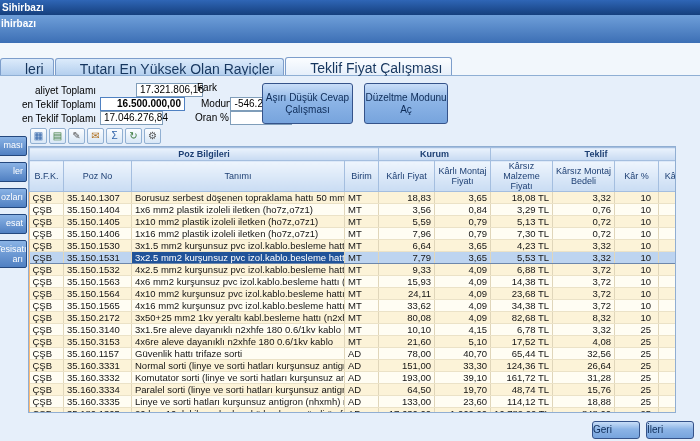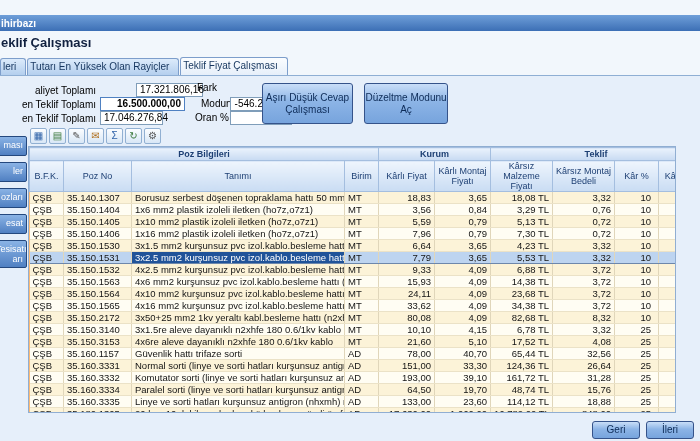--- a/index.html
+++ b/index.html
@@ -4,31 +4,31 @@
 <style>
   * { box-sizing: border-box; margin: 0; padding: 0; }
   html,body { width:700px; height:441px; overflow:hidden; }
   body { font-family:"Liberation Sans", sans-serif; background:#f2f7fc; position:relative; }
   .screen { position:absolute; inset:0; width:700px; height:441px; }
 
   
   .titlebar1 { position:absolute; left:0; top:0; width:700px; height:15px;
     background:linear-gradient(#2f66b6,#153f7d); color:#fff; font-size:10px; font-weight:bold;
     line-height:15px; padding-left:2px; }
-  .titlebar2 { position:absolute; left:0; top:15px; width:700px; height:16px;
+  .titlebar2 { position:absolute; left:0; top:15px; width:700px; height:28px;
     background:linear-gradient(#6f9fd9,#3c6fb5); color:#fff; font-size:10px; font-weight:bold;
     line-height:17px; padding-left:1px; }
 
   .page-title { position:absolute; left:1px; top:35px; font-size:13px; font-weight:bold; color:#10203f; }
 
   
   .tabstrip { position:absolute; left:0; top:57px; height:18px; display:flex; align-items:flex-end; }
   .tab { border:1px solid #7d9ecb; border-bottom:none; border-radius:3px 3px 0 0;
-    background:linear-gradient(#dcebfb,#b4cfee); color:#16365e; font-size:10px;
-    padding:2px 9px 3px 2px; margin-right:1px; height:17px; white-space:nowrap; }
+    background:linear-gradient(#dcebfb,#b4cfee); color:#16365e; font-size:14px;
+    padding:2px 9px 3px 24px; margin-right:1px; height:17px; white-space:nowrap; }
   .tab.active { background:linear-gradient(#fbfdff,#e6effa); font-weight:normal; height:18px; position:relative; z-index:3; }
 
   
   .panel { position:absolute; left:0; top:75px; width:700px; height:366px;
     background:#e6effa; border-top:1px solid #8fafd4; }
 
   
   .flabel { position:absolute; width:96px; text-align:right; font-size:10px; color:#000; line-height:13px; }
   .vbox { position:absolute; height:14px; background:#fff; border:1px solid #7f9db9;
     font-size:10px; line-height:12px; text-align:right; padding:0 3px; color:#000; }
@@ -59,45 +59,47 @@
   tr.odd td  { background:#fcf3d8; }
   tr.even td { background:#fffdf3; }
   td.num { text-align:right; }
   td.c8 { padding-right:7px; }
   tr.sel td { background:#bdd4f0; border-bottom:1px solid #6d87ab; border-top:1px solid #6d87ab; }
   tr.sel td.c2 { background:#205399; color:#fff; }
 
   
   .nav-btn { position:absolute; top:345px; width:48px; height:18px; border:1px solid #35538a; border-radius:3px;
     background:linear-gradient(#c9def8,#8cb4e6 45%,#77a4dd); color:#0d2b57; font-size:10px;
-    text-align:center; line-height:16px; }
+    line-height:16px; }
   .nav-back { left:592px; }
   .nav-next { left:646px; }
 
   
   .sidebar { position:absolute; left:0; top:0; width:28px; height:441px; z-index:6; pointer-events:none; }
   .sb-btn { position:absolute; left:-5px; width:32px; border:1px solid #24487e; border-radius:2px;
     background:linear-gradient(#8ab3e5,#5080c2); color:#fff; font-size:9px; line-height:10px;
     text-align:right; padding:3px 3px 0 0; overflow:hidden; pointer-events:auto; }
   .sb-btn:nth-of-type(1){ top:136px; height:20px; }
   .sb-btn:nth-of-type(2){ top:162px; height:20px; }
   .sb-btn:nth-of-type(3){ top:188px; height:20px; }
   .sb-btn:nth-of-type(4){ top:214px; height:20px; }
   .sb-btn:nth-of-type(5){ top:240px; height:28px; }
 </style>
 </head>
 <body>
 
 <div class="screen">
 
+  <div class="titlebar1">
+    <span>Sihirbazı</span>
+  </div>
   <div class="titlebar2">
     <span>ihirbazı</span>
   </div>
 
-  <div class="page-title">eklif Çalışması</div>
 
   <div class="tabstrip">
       <div class="tab">leri</div>
       <div class="tab">Tutarı En Yüksek Olan Rayiçler</div>
       <div class="tab active">Teklif Fiyat Çalışması</div>
     </div>
 
   <div class="panel">
 
     <div class="flabel" style="left:0; top:8px;">aliyet Toplamı</div>

